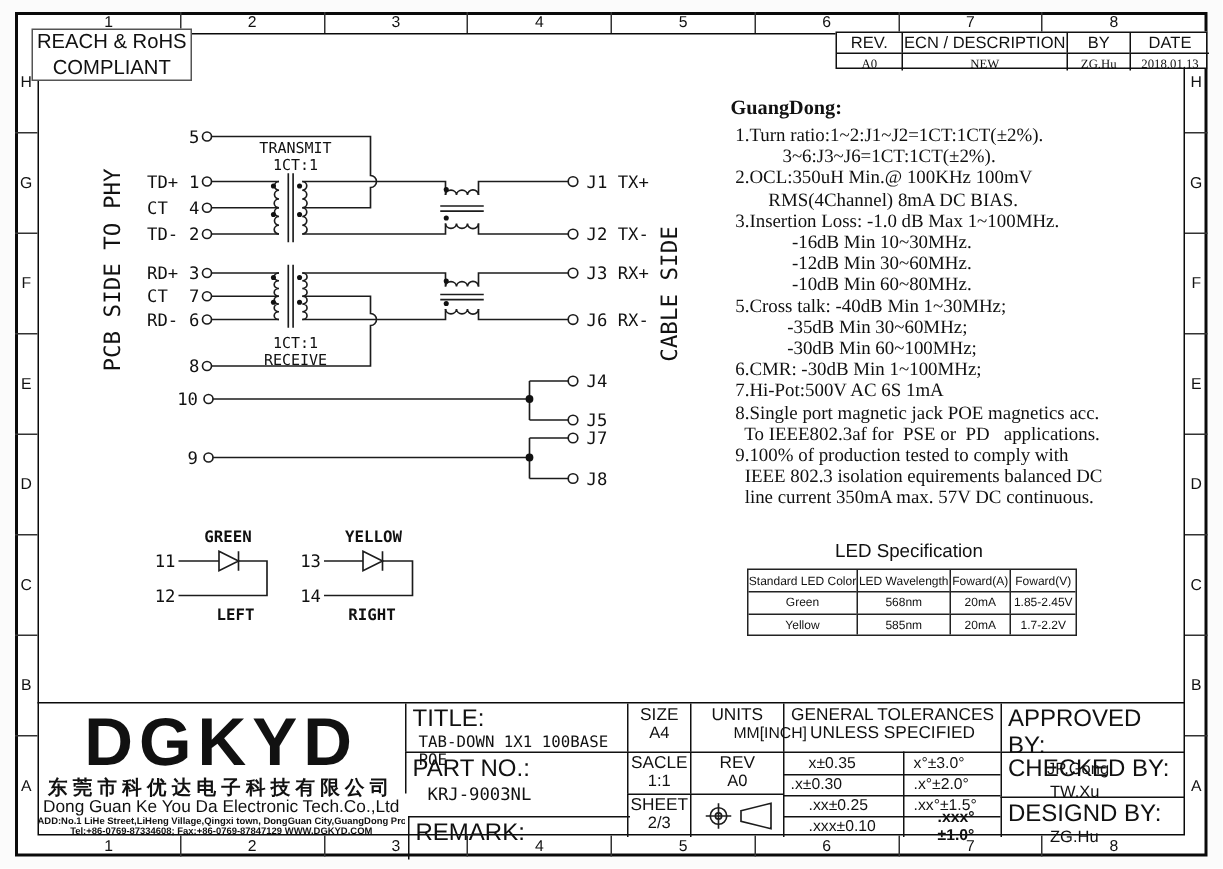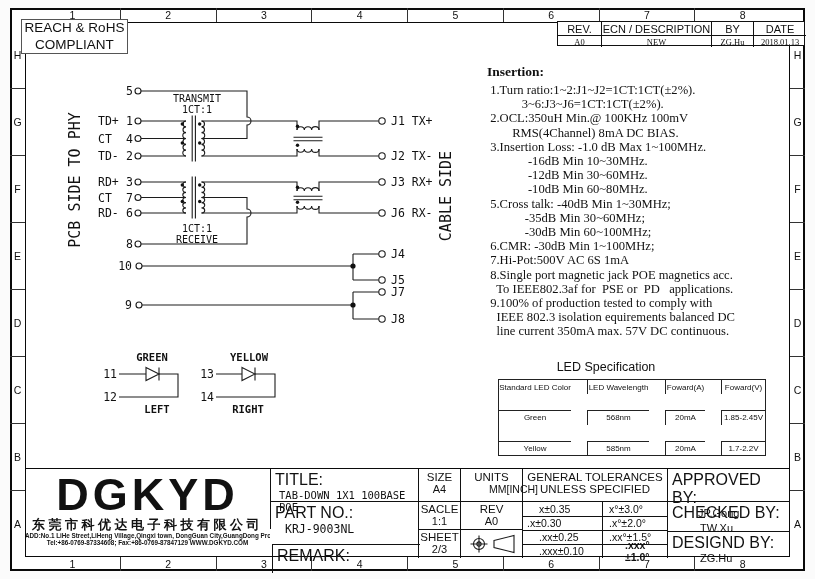--- a/index.html
+++ b/index.html
@@ -28,21 +28,21 @@
   .rev-table div:nth-child(1),.rev-table div:nth-child(2),.rev-table div:nth-child(3),.rev-table div:nth-child(4){border-top:none;}
   .rev-table div:nth-child(4n+1){border-left:none;}
   .rev-h{font-size:11px;}
   .rev-v{font-family:"Liberation Serif",serif;font-size:8.5px;}
   
   .electrical{left:487px;top:64px;width:302px;z-index:2;}
   .electrical .etitle{font-family:"Liberation Serif",serif;font-weight:bold;font-size:13.5px;margin-bottom:3px;}
   .electrical .eline{font-family:"Liberation Serif",serif;font-size:12.6px;line-height:14.2px;white-space:pre;}
   
   .led-title{left:498px;top:360px;width:216px;text-align:center;font-size:12.5px;z-index:2;}
-  .led-table{left:498px;top:379px;display:grid;grid-template-columns:72px 62px 40px 44px;grid-template-rows:14px 14.5px 14.5px;border:1px solid #222;background:#fff;z-index:2;gap:16px;}
+  .led-table{left:498px;top:379px;display:grid;grid-template-columns:72px 62px 40px 44px;grid-template-rows:14px 14.5px 14.5px;border:1px solid #222;background:#fff;z-index:2;}
   .led-table div{display:flex;align-items:center;justify-content:center;border-left:1px solid #222;border-top:1px solid #222;box-sizing:border-box;font-size:8px;}
   .led-table div:nth-child(4n+1){border-left:none;}
   .led-table div:nth-child(-n+4){border-top:none;}
   
   .tblock{left:25px;top:468px;width:765px;height:94px;border-top:1.5px solid #0a0a0a;z-index:3;}
   .tb{position:absolute;box-sizing:border-box;border-color:#111;}
   .bl{border-left:1px solid #111;}
   .bt{border-top:1px solid #111;}
   .lbl{font-size:16px;padding:2px 0 0 4px;}
   .mono{font-family:"DejaVu Sans Mono",monospace;}
@@ -112,21 +112,21 @@
   <div class="rev-h">ECN / DESCRIPTION</div>
   <div class="rev-h">BY</div>
   <div class="rev-h">DATE</div>
   <div class="rev-v">A0</div>
   <div class="rev-v">NEW</div>
   <div class="rev-v">ZG.Hu</div>
   <div class="rev-v">2018.01.13</div>
 </div>
 
 <div class="abs electrical">
-  <div class="etitle">Insertion:</div>
+  <div class="etitle">GuangDong:</div>
   <div class="eline"> 1.Turn ratio:1~2:J1~J2=1CT:1CT(±2%).</div>
   <div class="eline">           3~6:J3~J6=1CT:1CT(±2%).</div>
   <div class="eline"> 2.OCL:350uH Min.@ 100KHz 100mV</div>
   <div class="eline">        RMS(4Channel) 8mA DC BIAS.</div>
   <div class="eline"> 3.Insertion Loss: -1.0 dB Max 1~100MHz.</div>
   <div class="eline">             -16dB Min 10~30MHz.</div>
   <div class="eline">             -12dB Min 30~60MHz.</div>
   <div class="eline">             -10dB Min 60~80MHz.</div>
   <div class="eline"> 5.Cross talk: -40dB Min 1~30MHz;</div>
   <div class="eline">            -35dB Min 30~60MHz;</div>
@@ -270,20 +270,21 @@
   </g>
   <text transform="translate(80,180) rotate(-90)" text-anchor="middle" font-size="15">PCB SIDE TO PHY</text>
   <text transform="translate(451,196) rotate(-90)" text-anchor="middle" font-size="15">CABLE SIDE</text>
 </svg>
 
 <div class="abs tblock">
 
   <div class="tb logo-cell">
     <div class="logo-word">DGKYD</div>
     <div class="logo-cn">东莞市科优达电子科技有限公司</div>
+    <div class="logo-en">Dong Guan Ke You Da Electronic Tech.Co.,Ltd</div>
     <div class="logo-addr">ADD:No.1 LiHe Street,LiHeng Village,Qingxi town, DongGuan City,GuangDong Province</div>
     <div class="logo-addr">Tel:+86-0769-87334608; Fax:+86-0769-87847129  WWW.DGKYD.COM</div>
   </div>
 
   <div class="tb bl" style="left:245px;top:0;width:148px;height:32px;">
     <div class="lbl">TITLE:</div>
     <div class="mono" style="font-size:10.5px;padding-left:8px;">TAB-DOWN 1X1 100BASE POE</div>
   </div>
   <div class="tb bl bt" style="left:245px;top:32px;width:148px;height:28px;">
     <div class="lbl">PART NO.:</div>

